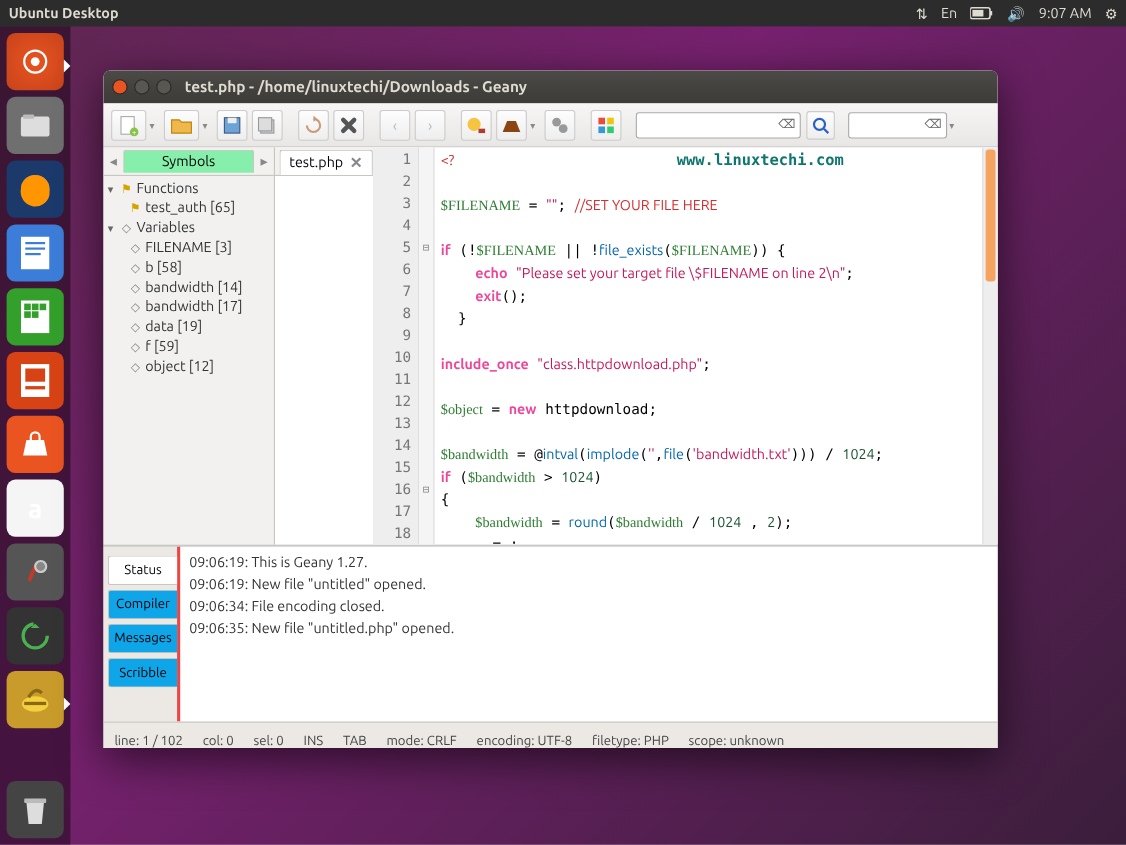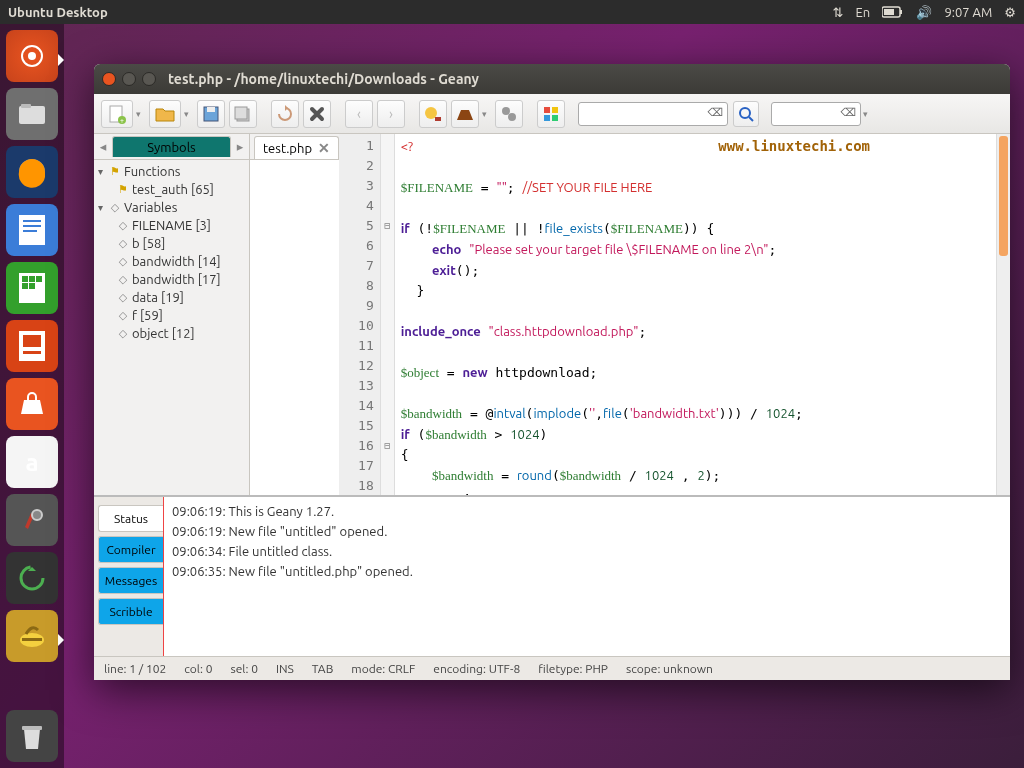--- a/index.html
+++ b/index.html
@@ -23,75 +23,75 @@
 .t-soft{background:#e95420;}
 .t-amzn{background:#f5f5f5;color:#222;font-weight:bold;font-size:28px;}
 .t-settings{background:#555;}
 .t-update{background:#333;}
 .t-geany{background:#c89b2a;}
 .t-trash{background:#444;margin-top:auto;}
 .launcher .arrow { position:absolute; left:58px; width:0;height:0;border-top:6px solid transparent;border-bottom:6px solid transparent;border-left:6px solid #fff; }
 .launcher .arrow.a1{top:30px;} .launcher .arrow.a2{top:610px;}
 
 
-.window { position:absolute; left:94px; top:64px; width:916px; height:616px; background:#f2f1f0; border-radius:6px 6px 0 0; box-shadow:0 10px 40px rgba(0,0,0,0.6); display:flex; flex-direction:column; overflow:hidden; }
+.window { position:absolute; left:94px; top:64px; width:813px; height:616px; background:#f2f1f0; border-radius:6px 6px 0 0; box-shadow:0 10px 40px rgba(0,0,0,0.6); display:flex; flex-direction:column; overflow:hidden; }
 .titlebar { height:30px; background:linear-gradient(#4b4a46,#3c3b37); display:flex; align-items:center; padding:0 8px; color:#dfdbd2; font-size:14px; }
 .titlebar .wbtn { width:14px;height:14px;border-radius:50%;background:#595752;margin-right:6px;border:1px solid #2b2a27; }
 .titlebar .wbtn.close{background:#e95420;}
 .titlebar .ttext{margin-left:6px;font-weight:bold;}
 
 .toolbar { height:40px; background:linear-gradient(#f7f6f5,#e8e7e5); border-bottom:1px solid #c9c6c0; display:flex; align-items:center; padding:0 6px; gap:2px; }
 .toolbar .tbtn { width:28px;height:28px;display:flex;align-items:center;justify-content:center;color:#555;background:linear-gradient(#fdfdfd,#eee);border:1px solid #ccc;border-radius:3px;margin:0 1px;font-size:14px; }
 .toolbar .tbtn.big{width:32px;}
 .toolbar .dd{width:10px;border:none;background:none;color:#888;font-size:9px;}
 .toolbar .sep{width:8px;}
 .toolbar .search{height:24px;border:1px solid #aaa;border-radius:3px;background:#fff;padding:0 22px 0 6px;font-size:12px;width:150px;position:relative;}
 .toolbar .search .clr{position:absolute;right:4px;top:3px;font-size:11px;color:#666;}
 .toolbar .mag{width:26px;height:26px;border:1px solid #ccc;border-radius:3px;display:flex;align-items:center;justify-content:center;background:linear-gradient(#fdfdfd,#eee);margin-left:3px;}
 
 .body { flex:1; display:flex; flex-direction:column; min-height:0;}
 .upper { flex:1; display:flex; min-height:0; border-bottom:1px solid #bbb;}
 .sidebar { width:156px; border-right:1px solid #c9c6c0; display:flex; flex-direction:column; background:#f2f1f0;}
 .sidetabs{height:26px;display:flex;align-items:center;border-bottom:1px solid #c9c6c0;font-size:13px;}
 .sidetabs .arr{width:18px;text-align:center;color:#888;}
-.sidetabs .lbl{flex:1;text-align:center;background:#0f766e;border:1px solid #c9c6c0;border-bottom:none;border-radius:3px 3px 0 0;padding:3px 0;}
+.sidetabs .lbl{flex:1;text-align:center;background:#86efac;border:1px solid #c9c6c0;border-bottom:none;border-radius:3px 3px 0 0;padding:3px 0;}
 .tree{flex:1;overflow:auto;font-size:13px;color:#333;padding:2px 0;}
 .tree .node{padding:2px 4px 2px 10px;white-space:nowrap;display:flex;align-items:center;}
 .tree .node.l1{padding-left:4px;}
 .tree .node.l2{padding-left:22px;}
 .tree .tw{display:inline-block;width:10px;color:#666;font-size:10px;}
 .tree .ico{display:inline-block;width:14px;text-align:center;margin-right:2px;font-size:11px;}
 .tree .ico.fn{color:#d4a300;}
 .tree .ico.vr{color:#888;}
 
 .editor { flex:1; display:flex; background:#fff; min-width:0; position:relative;}
 .filetabs{height:26px;display:flex;align-items:flex-end;border-bottom:1px solid #c9c6c0;background:#f2f1f0;padding-left:4px;}
 .filetabs .tab{background:#fff;border:1px solid #c9c6c0;border-bottom:none;border-radius:3px 3px 0 0;padding:3px 8px;font-size:13px;display:flex;align-items:center;gap:6px;}
 .filetabs .tab .x{color:#888;font-size:14px;font-weight:bold;}
-.watermark{position:absolute;top:4px;right:140px;color:#a16207;font-family:monospace;font-size:14px;font-weight:bold;z-index:5;}
+.watermark{position:absolute;top:4px;right:140px;color:#0f766e;font-family:monospace;font-size:14px;font-weight:bold;z-index:5;}
 .code-wrap{flex:1;display:flex;overflow:hidden;position:relative;}
 .gutter{width:42px;background:#eee;border-right:1px solid #ddd;text-align:right;padding:2px 6px 2px 0;font-family:"DejaVu Sans Mono",monospace;font-size:13px;color:#777;line-height:20px;}
 .fold{width:14px;background:#f5f5f5;border-right:1px solid #ddd;font-family:monospace;font-size:10px;color:#888;line-height:20px;text-align:center;padding-top:2px;}
 .code{flex:1;font-family:"DejaVu Sans Mono",monospace;font-size:13px;line-height:20px;padding:2px 6px;white-space:pre;overflow:hidden;}
-.code .kw{color:#4c1d95;font-weight:bold;}
+.code .kw{color:#ec4899;font-weight:bold;}
 .code .var{color:#2e7d32;font-family:Liberation Serif, serif;}
 .code .str{color:#c2185b;}
 .code .cmt{color:#d32f2f;}
 .code .fn{color:#0066aa;}
 .code .num{color:#14532d;}
 .vscroll{width:14px;background:#eee;border-left:1px solid #ddd;position:relative;}
 .vscroll .thumb{position:absolute;left:2px;right:2px;top:2px;height:120px;background:#f4a460;border-radius:3px;}
 
 .bottom { height:160px; display:flex; border-top:1px solid #bbb; }
-.btabs{width:70px;background:#ece9e5;border-right:1px solid #ef4444;display:flex;flex-direction:column;padding-top:6px;}
+.btabs{width:70px;background:#ece9e5;border-right:3px solid #ef4444;display:flex;flex-direction:column;padding-top:6px;}
 .btabs .bt{padding:6px 4px;font-size:12px;border:1px solid #c9c6c0;border-right:none;margin:2px 0 2px 4px;background:#0ea5e9;border-radius:3px 0 0 3px;text-align:center;}
 .btabs .bt.active{background:#fff;}
 .msgs{flex:1;background:#fff;font-family:"DejaVu Sans Mono",monospace;font-size:13px;line-height:20px;padding:4px 8px;color:#333;overflow:auto;}
 
-.status{height:24px;background:#ece9e5;border-top:1px solid #c9c6c0;display:flex;align-items:center;font-size:12px;color:#444;padding:0 10px;gap:18px;}
+.status{height:24px;background:#ece9e5;border-top:1px solid #c9c6c0;display:flex;align-items:flex-end;font-size:12px;color:#444;padding:0 10px;gap:18px;}
 
 svg{display:block;}
 </style>
 </head>
 <body>
 
 <div class="top-panel">
   <span class="title">Ubuntu Desktop</span>
   <span class="spacer"></span>
   <span class="ind">⇅</span>
@@ -382,21 +382,21 @@
     <div class="bottom">
       <div class="btabs">
         <div class="bt active">Status</div>
         <div class="bt">Compiler</div>
         <div class="bt">Messages</div>
         <div class="bt">Scribble</div>
       </div>
       <div class="msgs">
         <div>09:06:19: This is Geany 1.27.</div>
         <div>09:06:19: New file "untitled" opened.</div>
-        <div>09:06:34: File untitled class.</div>
+        <div>09:06:34: File encoding closed.</div>
         <div>09:06:35: New file "untitled.php" opened.</div>
       </div>
     </div>
   </div>
 
   <div class="status">
     <span>line: 1 / 102</span>
     <span>col: 0</span>
     <span>sel: 0</span>
     <span>INS</span>

